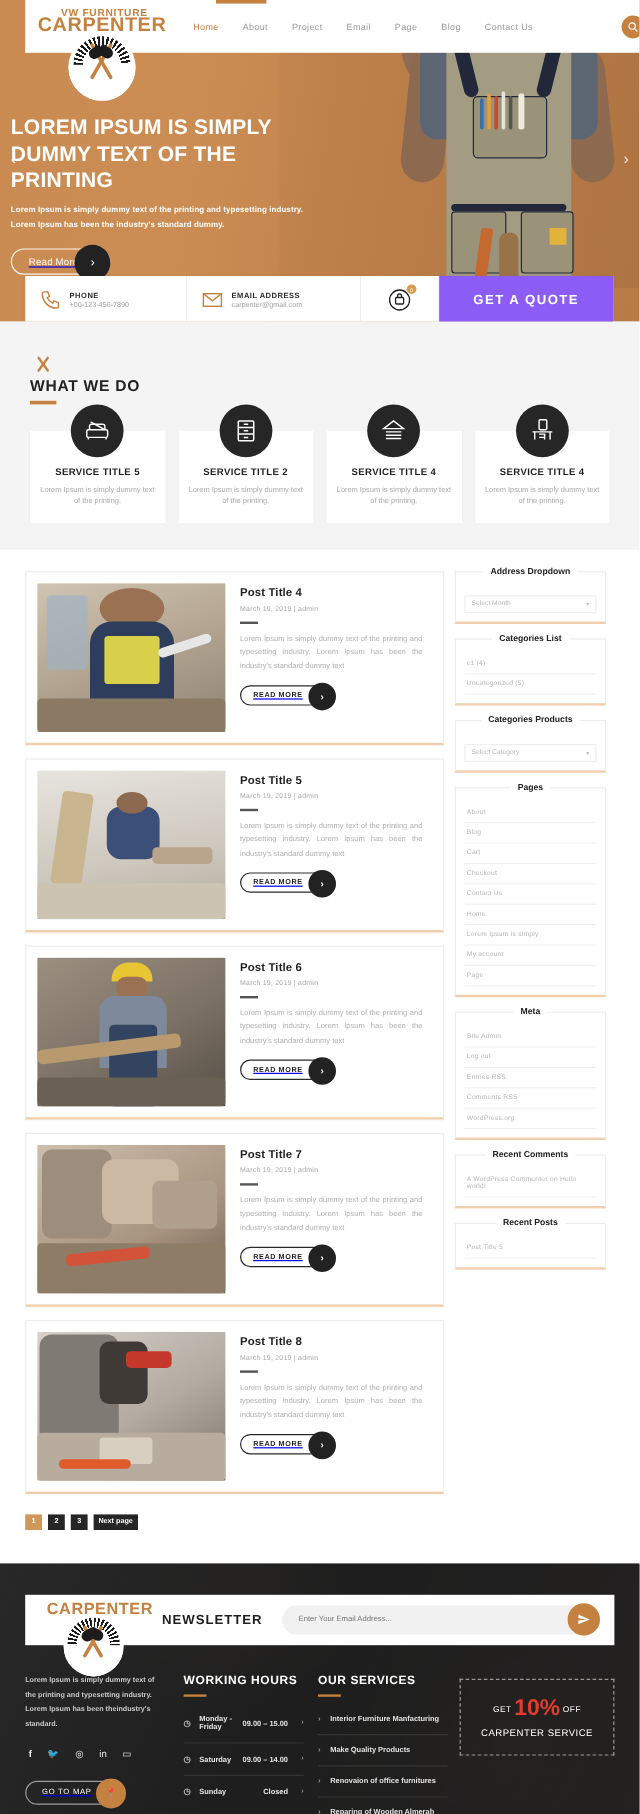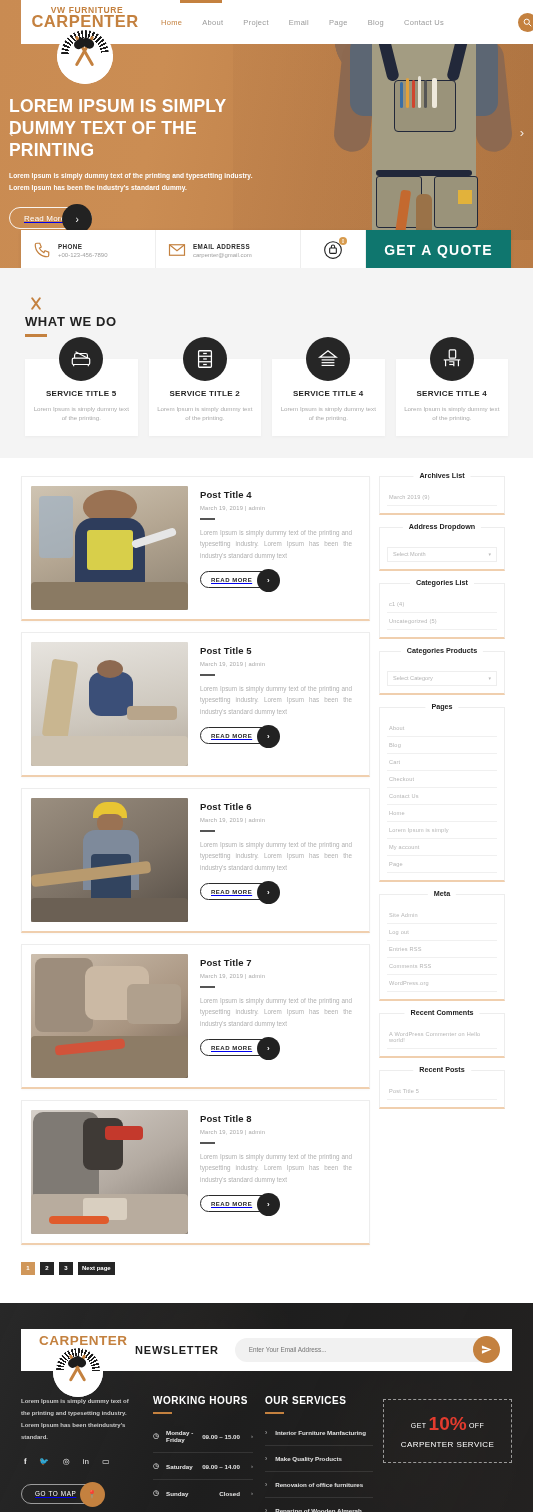--- a/index.html
+++ b/index.html
@@ -153,22 +153,22 @@
   .info-cell.c3 { width:65px; justify-content:center;}
   .info-ico { width:18px; height:18px; flex:none; }
   .info-lbl { font-size:6.3px; font-weight:bold; color:#2b2b2b; letter-spacing:.4px;}
   .info-val { font-size:6px; color:#a0a0a0; margin-top:2px;}
   .cart-wrap { position:relative; width:20px; height:20px;}
   .cart-badge {
     position:absolute; right:-4px; top:-3px; width:8px; height:8px; border-radius:50%;
     background:#d79b4e; color:#fff; font-size:4.5px; display:flex; align-items:center; justify-content:center;
   }
   .quote-btn {
-    flex:1; background:#0f766e; color:#fff; display:flex; align-items:center; justify-content:center;
-    font-size:14px; font-weight:bold; letter-spacing:1.2px;
+    flex:1; background:#8b5cf6; color:#fff; display:flex; align-items:center; justify-content:center;
+    font-size:11px; font-weight:bold; letter-spacing:1.2px;
   }
 
   
   .services {
     background:#f4f4f4; padding: 28px 0 22px 0; position:relative;
   }
   .svc-head { padding-left:25px; }
   .svc-axe { width:22px; height:14px; position:relative; margin-bottom:4px;}
   .svc-axe i { position:absolute; width:2px; height:15px; background:#c4813f; left:10px; top:0; border-radius:1px;}
   .svc-axe i.r1 { transform:rotate(36deg);}
@@ -631,26 +631,20 @@
             <span>READ MORE</span>
             <span class="circ">›</span>
           </a>
         </div>
       </div>
 
     </div>
 
     <div class="side-col">
 
-      <div class="widget">
-        <div class="widget-title">Archives List</div>
-        <div class="widget-inner">
-          <div class="w-item">March 2019 (9)</div>
-        </div>
-      </div>
 
       <div class="widget">
         <div class="widget-title">Address Dropdown</div>
         <div class="widget-inner">
           <div class="w-select">
             <span>Select Month</span>
             <span class="car">▾</span>
           </div>
         </div>
       </div>

